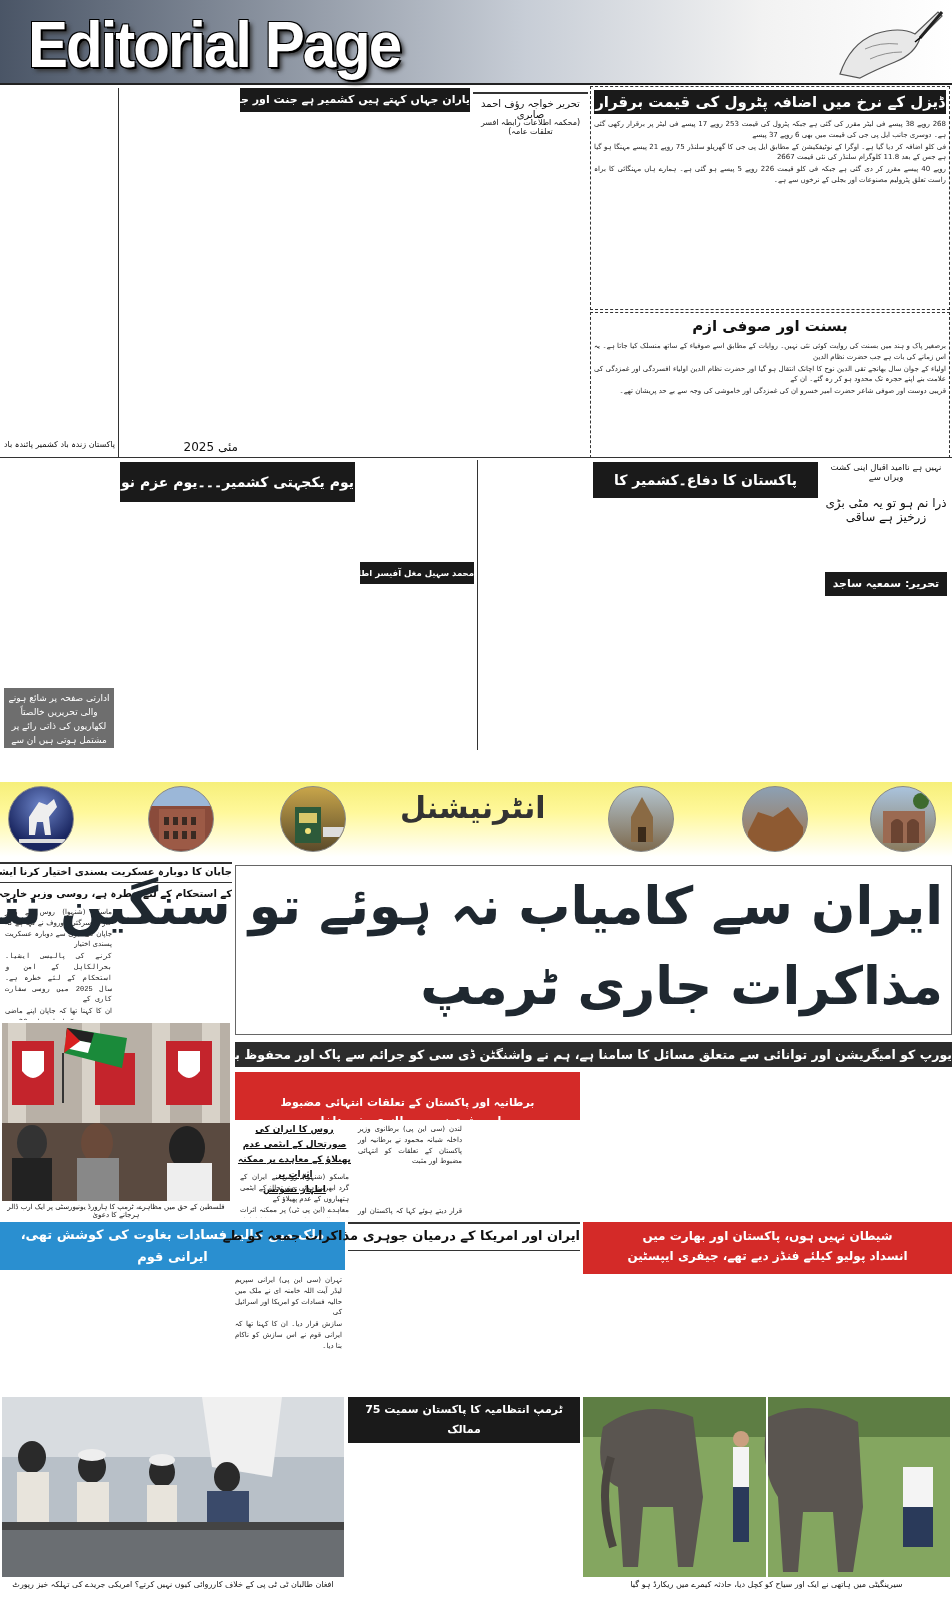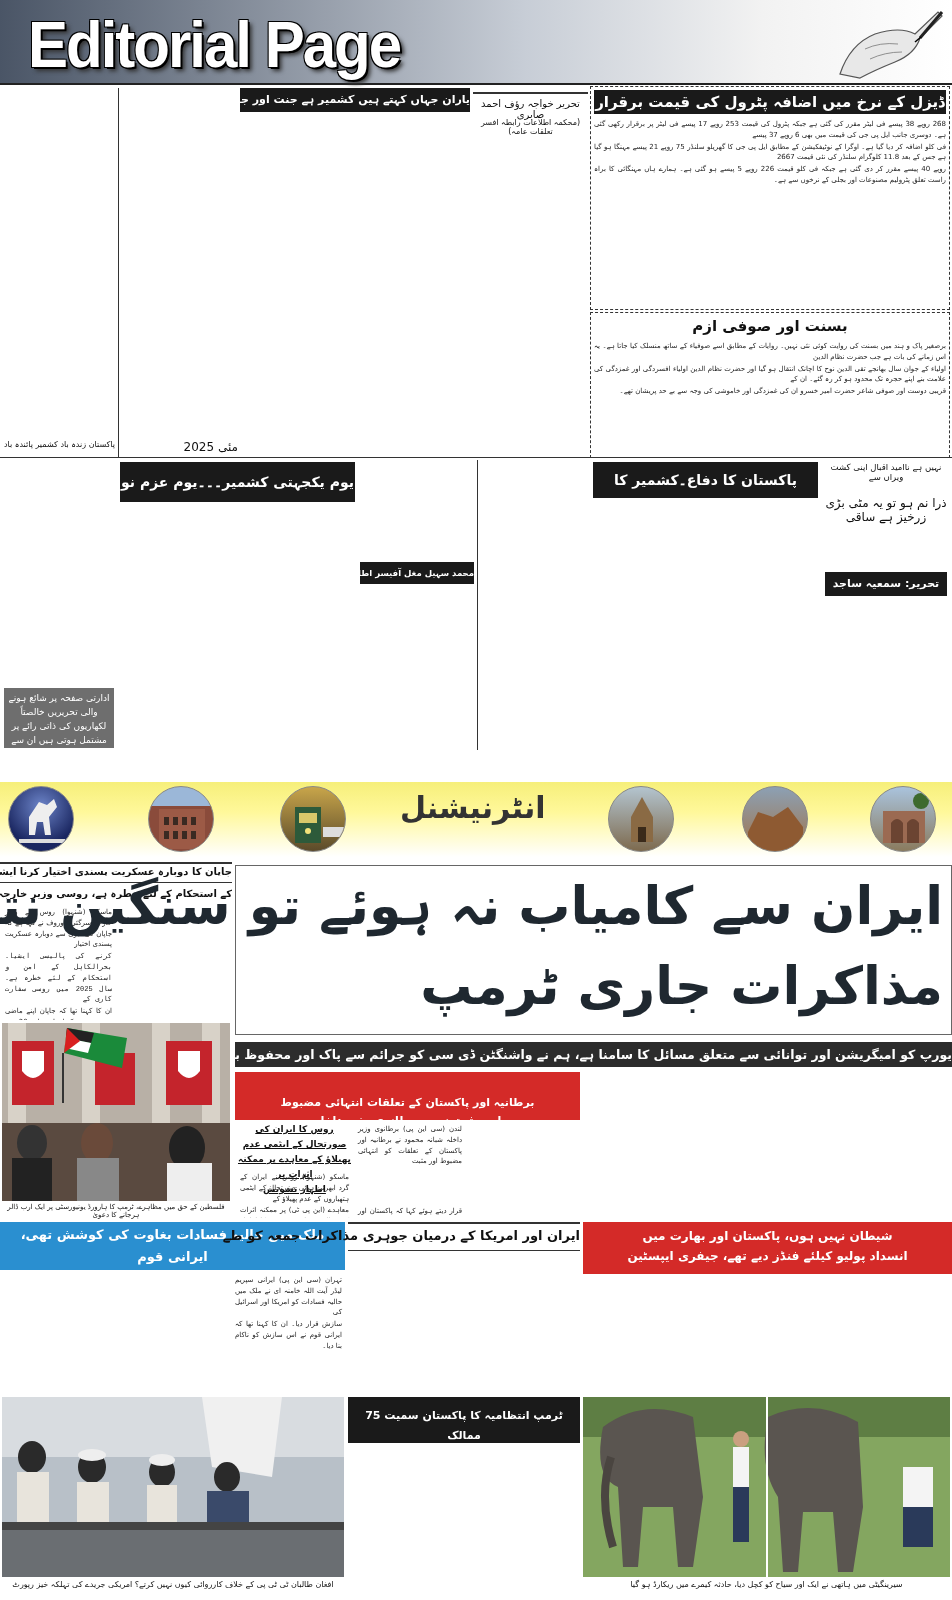--- a/index.html
+++ b/index.html
@@ -241,21 +241,21 @@
 
 <div class="abs hd-red" style="left:583px;top:1222px;width:369px;height:52px;font-size:12px;line-height:20px;padding-top:4px">
   <div>شیطان نہیں ہوں، پاکستان اور بھارت میں</div>
   <div>انسداد پولیو کیلئے فنڈز دیے تھے، جیفری ایپسٹین</div>
 </div>
 <div class="abs col" style="left:583px;top:1273px;width:90px;height:120px" id="e1"></div>
 <div class="abs col" style="left:675px;top:1273px;width:90px;height:120px" id="e2"></div>
 <div class="abs col" style="left:767px;top:1273px;width:90px;height:120px" id="e3"></div>
 <div class="abs col" style="left:859px;top:1273px;width:91px;height:120px" id="e4"></div>
 
-<div class="abs hd-black" style="left:348px;top:1397px;width:232px;height:46px;font-size:11px;line-height:20px;padding-top:9px">
+<div class="abs hd-black" style="left:348px;top:1397px;width:232px;height:46px;font-size:11px;line-height:20px;padding-top:3px">
   <div>ٹرمپ انتظامیہ کا پاکستان سمیت 75 ممالک</div>
   <div>کے امیگرنٹ ویزوں پر کام روکنے کا فیصلہ چیلنج</div>
 </div>
 <div class="abs col" style="left:348px;top:1447px;width:115px;height:150px" id="v1"></div>
 <div class="abs col" style="left:465px;top:1447px;width:115px;height:150px" id="v2"></div>
 
 <div class="abs photo" style="left:2px;top:1397px;width:342px;height:180px;background:#c8ccd0">
   <svg viewBox="0 0 342 180" width="342" height="180">
     <rect width="342" height="180" fill="#b8c0c8"></rect>
     <rect x="0" y="0" width="342" height="60" fill="#d8dce0"></rect>

